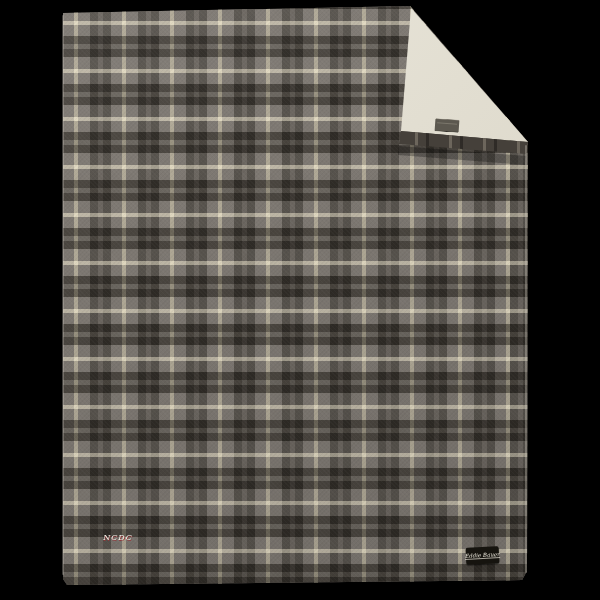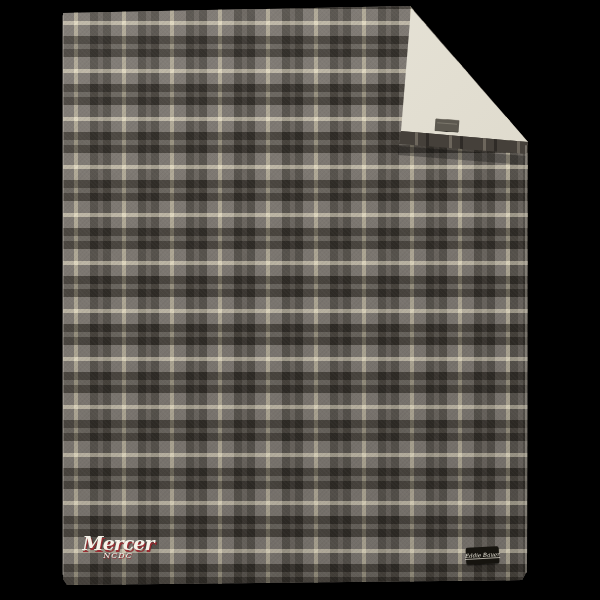--- a/index.html
+++ b/index.html
@@ -100,21 +100,20 @@
     <div class="plaid"></div>
     <div class="texture"></div>
     <div class="edge-left"></div>
     <div class="sherpa"></div>
     <div class="band-shadow"></div>
     <div class="hem-band"></div>
     <div class="fold-tag"></div>
     <div class="edge-right"></div>
 
     <div class="embroidery">
-      <div class="emb-line1">Mercer</div>
       <div class="emb-line2">NCDC</div>
     </div>
 
     <div class="brand-tag">
       <span class="brand-tag-label">Eddie Bauer</span>
     </div>
   </div>
 </div>
 
 </body></html>

